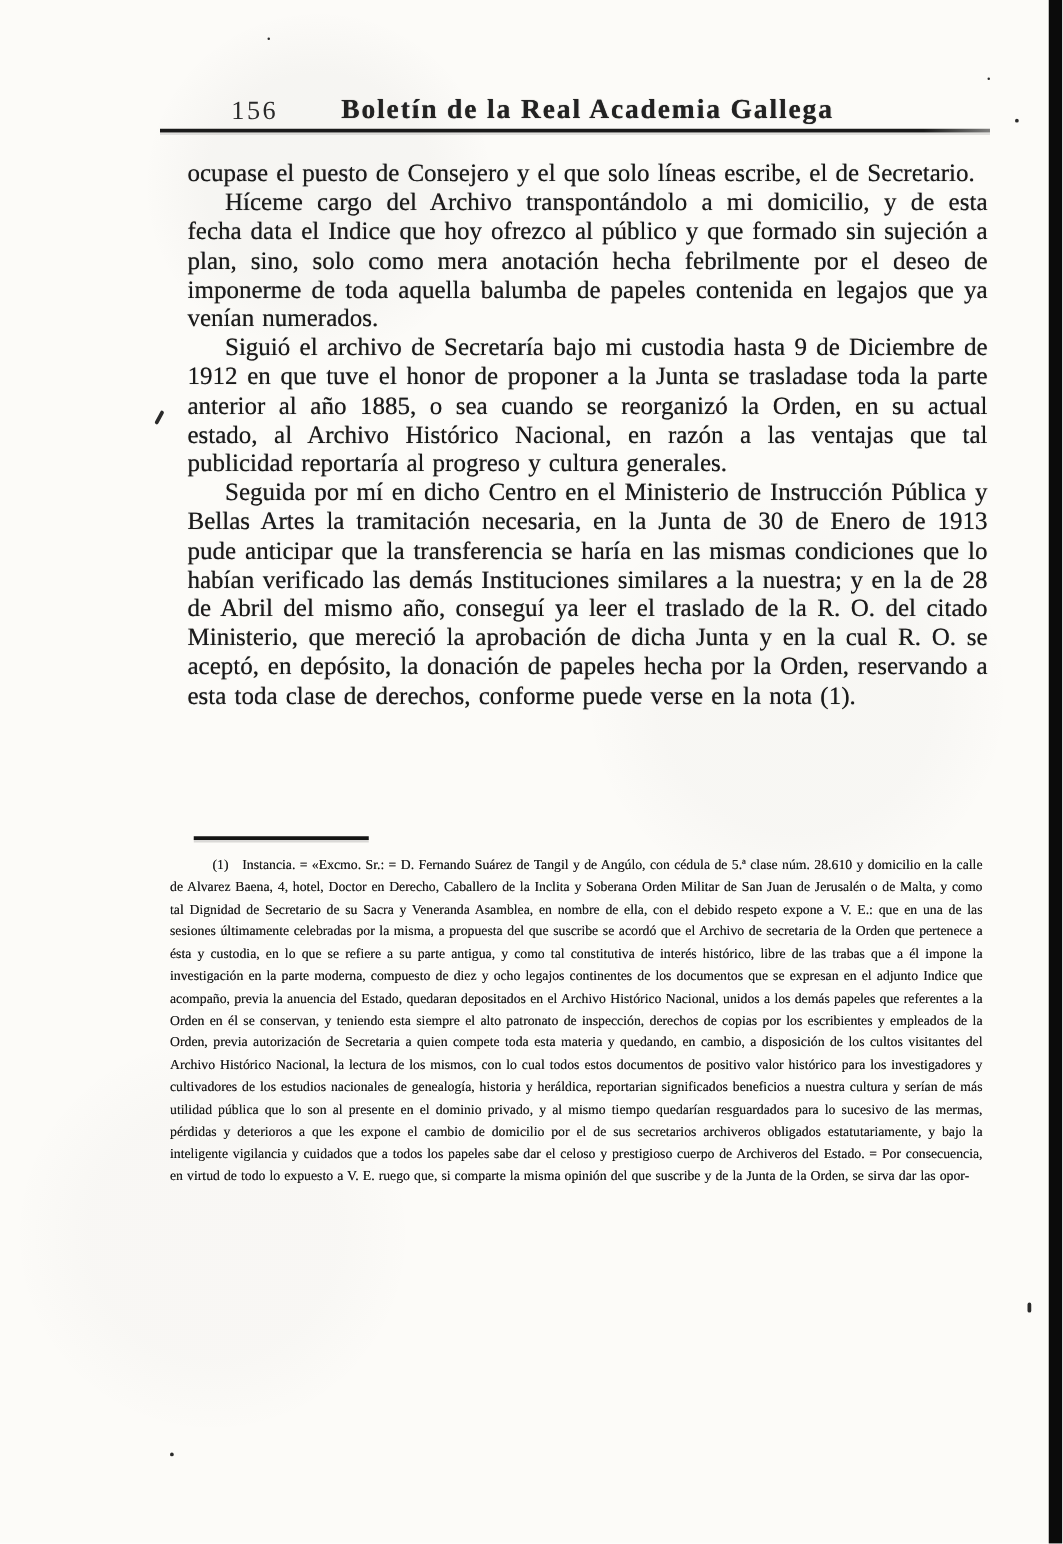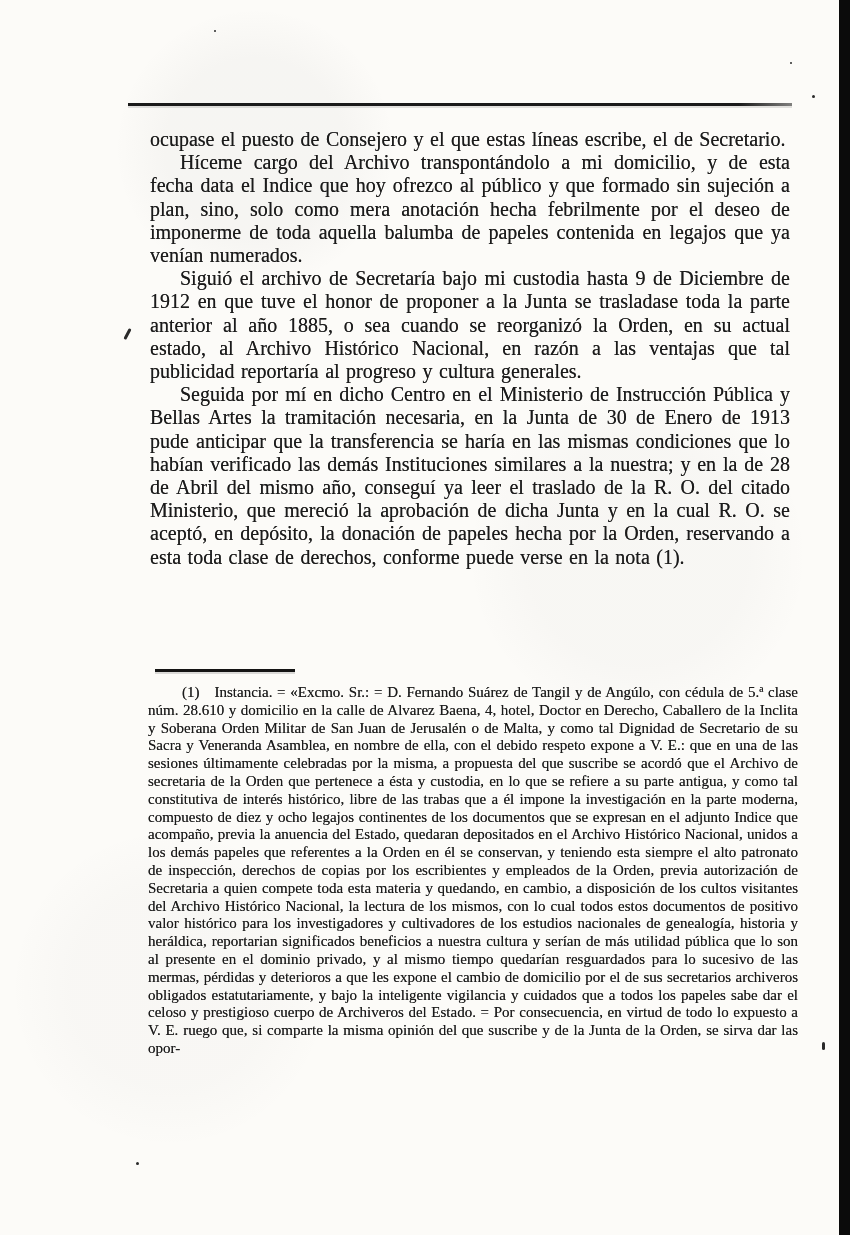--- a/index.html
+++ b/index.html
@@ -45,45 +45,49 @@
   }
   .body-text p { margin:0; }
   .body-text p.indent { text-indent:30px;font-family:Liberation Serif, serif; }
 
   .footnote-rule {
     position:absolute; top:669px; left:155px; width:140px; height:3px;
     background:#141414;
     box-shadow:0 2px 0 rgba(30,30,30,0.15);
   }
   .footnote {
-    position:absolute; top:684px; left:148px; width:650px;
-    font-size:15px; line-height:17.8px; text-align:justify;
+    position:absolute; top:684px; left:136px; width:650px;
+    font-size:11px; line-height:17.8px; text-align:justify;
     word-spacing:0.5px;
     text-shadow:0 0 0.45px rgba(25,25,25,0.7);
   }
   .footnote p { margin:0; text-indent:34px; }
 
   
   .speck { position:absolute; background:#2a2a2a; border-radius:50%; }
   .speck.s1 { left:126px; top:328px; width:3px; height:12px; border-radius:2px; transform:rotate(28deg); }
   .speck.s2 { left:136px; top:1162px; width:3px; height:3px; }
   .speck.s3 { left:822px; top:1042px; width:3px; height:8px; border-radius:2px; }
   .speck.s4 { left:790px; top:62px; width:2px; height:2px; }
   .speck.s5 { left:812px; top:95px; width:3px; height:3px; }
   .speck.s6 { left:214px; top:30px; width:2px; height:2px; }
 </style>
 </head>
 <body>
 
 <div class="page">
 
+  <div class="header">
+    <span class="pagenum">156</span>
+    <span class="jtitle">Boletín de la Real Academia Gallega</span>
+  </div>
   <div class="header-rule"></div>
 
   <div class="body-text">
-    <p class="noindent">ocupase el puesto de Consejero y el que estas líneas escribe, el de Secretario.</p>
+    <p class="noindent">ocupase el puesto de Consejero y el que solo líneas escribe, el de Secretario.</p>
     <p class="indent">Híceme cargo del Archivo transpontándolo a mi domicilio, y de esta fecha data el Indice que hoy ofrezco al público y que formado sin sujeción a plan, sino, solo como mera anotación hecha febrilmente por el deseo de imponerme de toda aquella balumba de papeles contenida en legajos que ya venían numerados.</p>
     <p class="indent">Siguió el archivo de Secretaría bajo mi custodia hasta 9 de Diciembre de 1912 en que tuve el honor de proponer a la Junta se trasladase toda la parte anterior al año 1885, o sea cuando se reorganizó la Orden, en su actual estado, al Archivo Histórico Nacional, en razón a las ventajas que tal publicidad reportaría al progreso y cultura generales.</p>
     <p class="indent">Seguida por mí en dicho Centro en el Ministerio de Instrucción Pública y Bellas Artes la tramitación necesaria, en la Junta de 30 de Enero de 1913 pude anticipar que la transferencia se haría en las mismas condiciones que lo habían verificado las demás Instituciones similares a la nuestra; y en la de 28 de Abril del mismo año, conseguí ya leer el traslado de la R. O. del citado Ministerio, que mereció la aprobación de dicha Junta y en la cual R. O. se aceptó, en depósito, la donación de papeles hecha por la Orden, reservando a esta toda clase de derechos, conforme puede verse en la nota (1).</p>
   </div>
 
   <div class="footnote-rule"></div>
 
   <div class="footnote">
     <p>(1) Instancia. = «Excmo. Sr.: = D. Fernando Suárez de Tangil y de Angúlo, con cédula de 5.ª clase núm. 28.610 y domicilio en la calle de Alvarez Baena, 4, hotel, Doctor en Derecho, Caballero de la Inclita y Soberana Orden Militar de San Juan de Jerusalén o de Malta, y como tal Dignidad de Secretario de su Sacra y Veneranda Asamblea, en nombre de ella, con el debido respeto expone a V. E.: que en una de las sesiones últimamente celebradas por la misma, a propuesta del que suscribe se acordó que el Archivo de secretaria de la Orden que pertenece a ésta y custodia, en lo que se refiere a su parte antigua, y como tal constitutiva de interés histórico, libre de las trabas que a él impone la investigación en la parte moderna, compuesto de diez y ocho legajos continentes de los documentos que se expresan en el adjunto Indice que acompaño, previa la anuencia del Estado, quedaran depositados en el Archivo Histórico Nacional, unidos a los demás papeles que referentes a la Orden en él se conservan, y teniendo esta siempre el alto patronato de inspección, derechos de copias por los escribientes y empleados de la Orden, previa autorización de Secretaria a quien compete toda esta materia y quedando, en cambio, a disposición de los cultos visitantes del Archivo Histórico Nacional, la lectura de los mismos, con lo cual todos estos documentos de positivo valor histórico para los investigadores y cultivadores de los estudios nacionales de genealogía, historia y heráldica, reportarian significados beneficios a nuestra cultura y serían de más utilidad pública que lo son al presente en el dominio privado, y al mismo tiempo quedarían resguardados para lo sucesivo de las mermas, pérdidas y deterioros a que les expone el cambio de domicilio por el de sus secretarios archiveros obligados estatutariamente, y bajo la inteligente vigilancia y cuidados que a todos los papeles sabe dar el celoso y prestigioso cuerpo de Archiveros del Estado. = Por consecuencia, en virtud de todo lo expuesto a V. E. ruego que, si comparte la misma opinión del que suscribe y de la Junta de la Orden, se sirva dar las opor-</p>
   </div>

